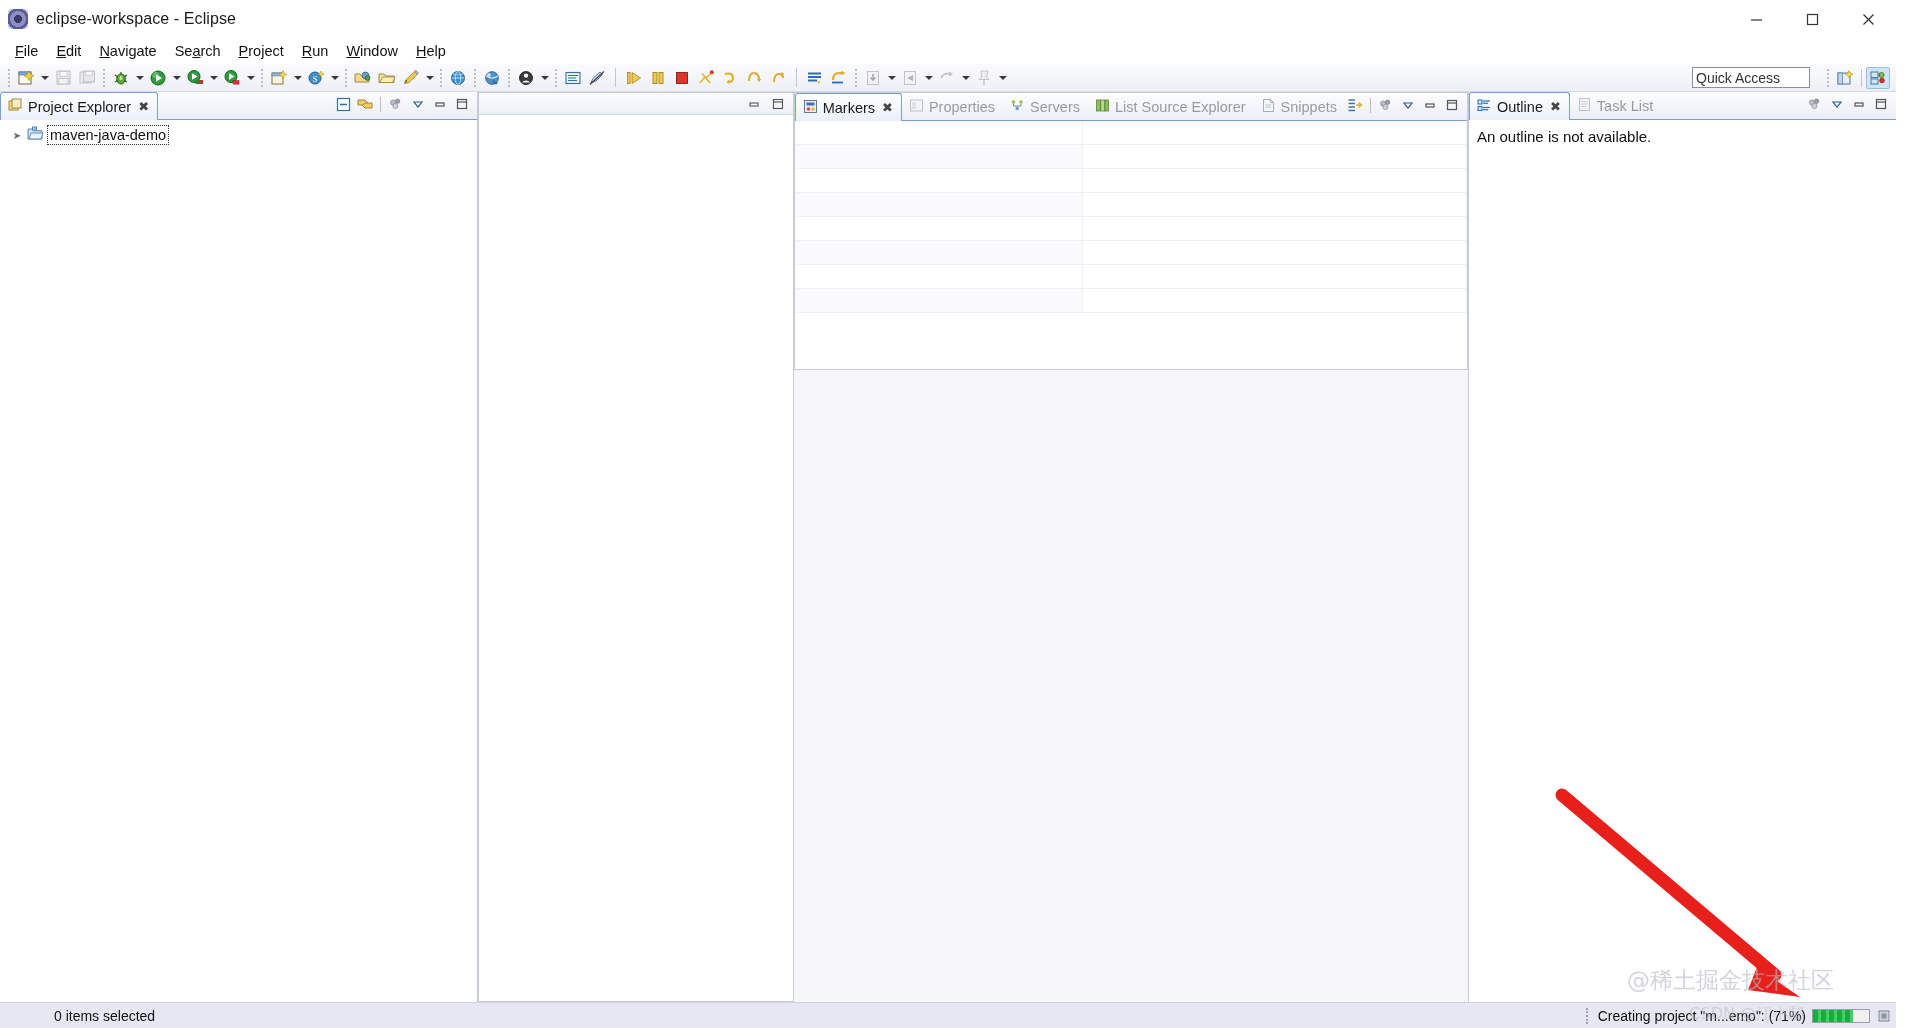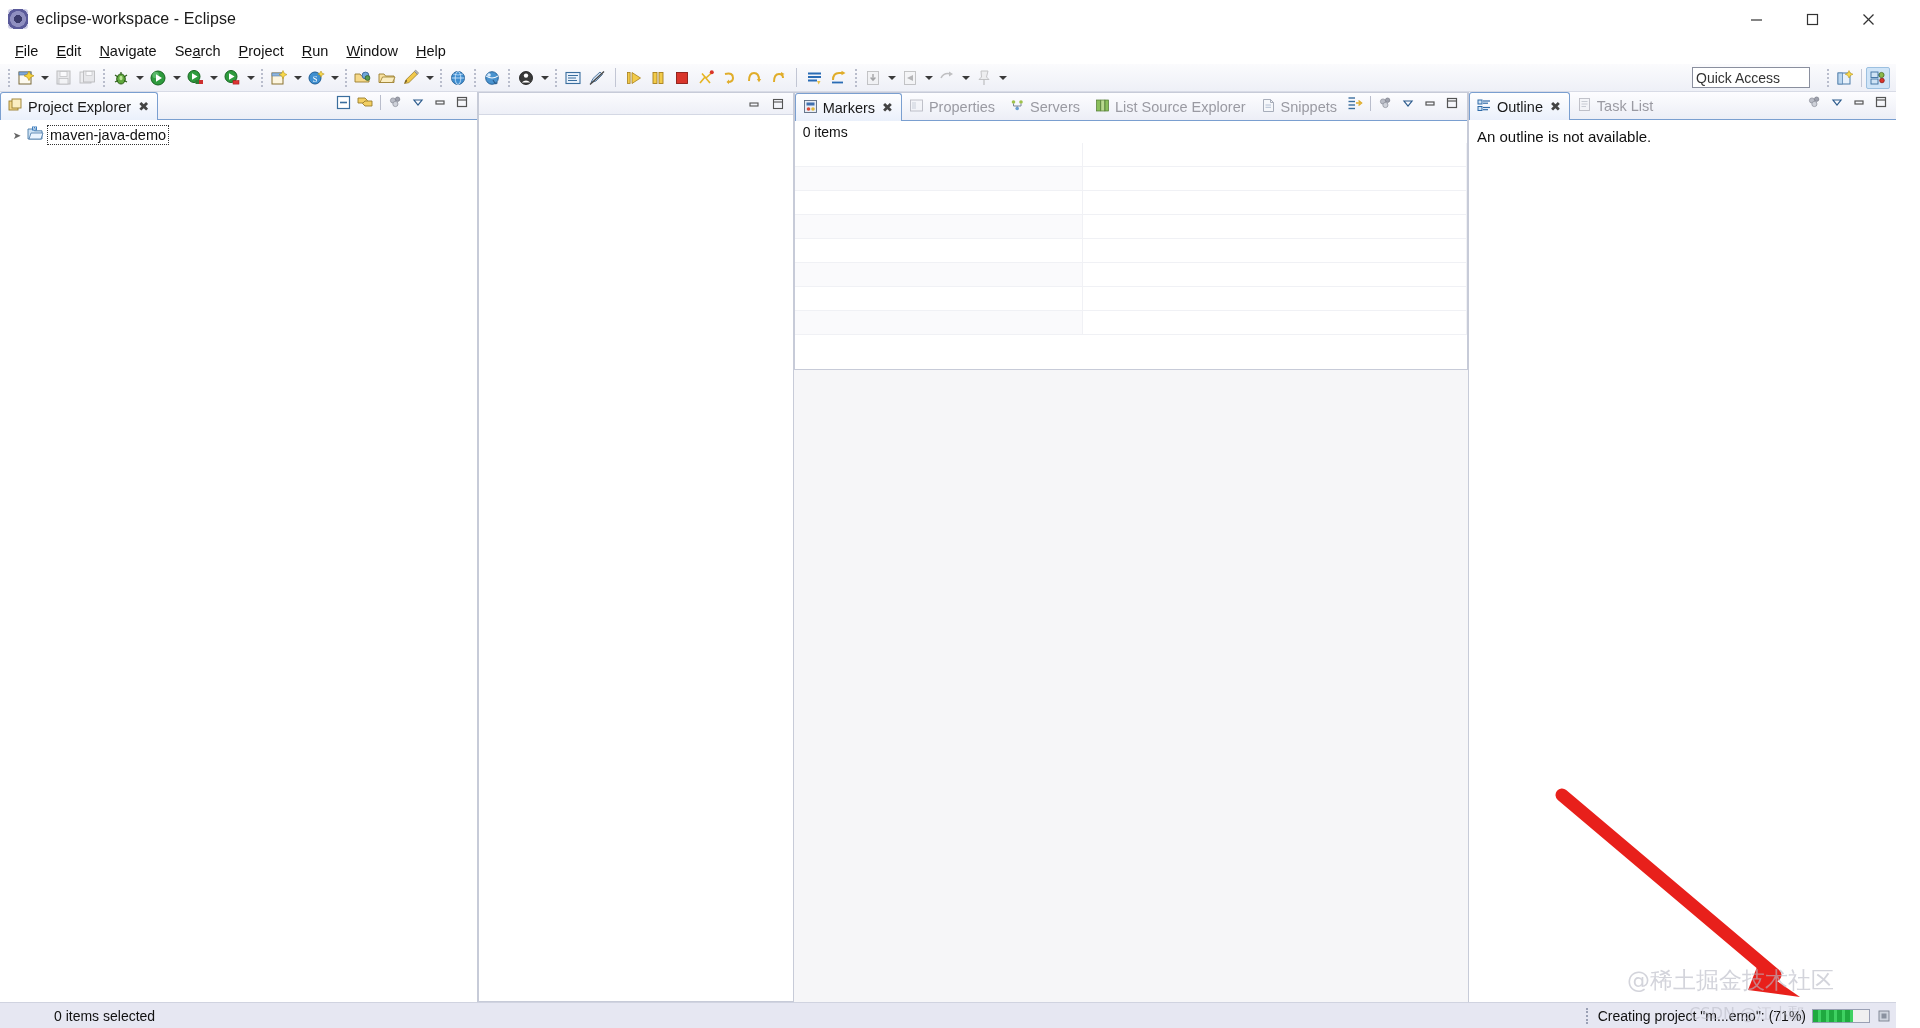--- a/index.html
+++ b/index.html
@@ -114,21 +114,21 @@
     background: #f6f6f8;
   }
 
   
   .view {
     display: flex; flex-direction: column; min-height: 0; min-width: 0;
     background: #ffffff;
   }
   .view-tabbar {
     height: 28px; min-height: 28px;
-    display: flex; align-items: flex-start;
+    display: flex; align-items: center;
     background: linear-gradient(#fdfdff, #eceef6);
     border-bottom: 1px solid #7a9fd0;
     position: relative;
   }
   .vtab {
     height: 27px; display: flex; align-items: center; gap: 5px;
     padding: 0 8px 0 7px; font-size: 14.5px; color: #1a1a1a;
     cursor: default; white-space: nowrap;
   }
   .vtab.active {
@@ -763,21 +763,20 @@
             </div>
             <div class="vtool">
               <svg width="14" height="14" viewBox="0 0 14 14">
                 <rect x="2.5" y="2.5" width="9" height="9" fill="none" stroke="#555" stroke-width="1.2"></rect>
                 <line x1="2.5" y1="5" x2="11.5" y2="5" stroke="#555" stroke-width="1.2"></line>
               </svg>
             </div>
           </div>
         </div>
 
-        <div class="items-count">0 items</div>
 
         <div class="mtable">
           <div class="mt-body">
             <div class="mt-row">
                 <div class="mt-cell desc" style="width:288px"></div>
                 <div class="mt-cell" style="flex:1"></div>
               </div>
             <div class="mt-row">
                 <div class="mt-cell desc" style="width:288px"></div>
                 <div class="mt-cell" style="flex:1"></div>

